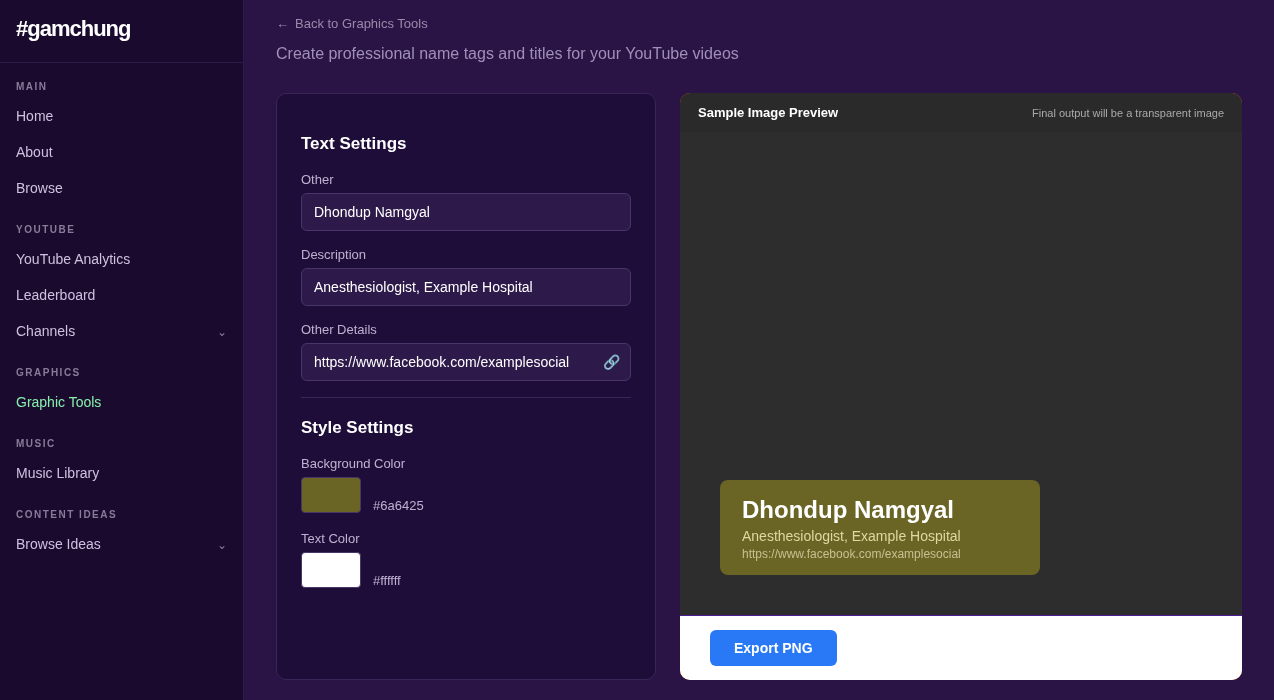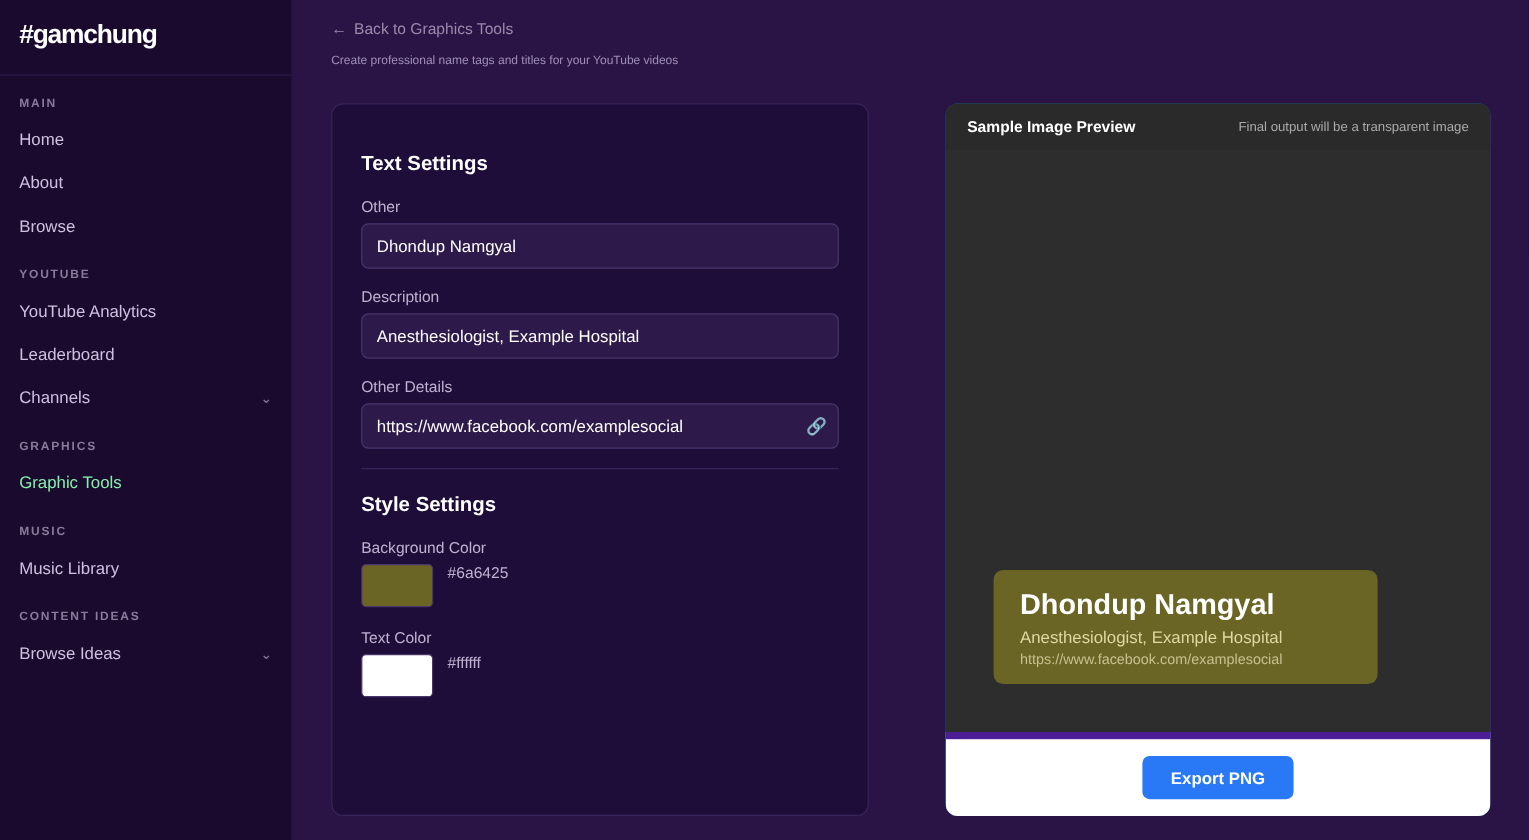--- a/index.html
+++ b/index.html
@@ -90,35 +90,35 @@
     }
 
     .page-title {
       font-size: 32px;
       font-weight: 800;
       color: #ffffff;
       margin-bottom: 6px;
     }
 
     .page-subtitle {
-      font-size: 10px;
+      font-size: 16px;
       color: #a090b8;
     }
 
     #content-area {
       display: flex;
       flex-direction: row;
       gap: 24px;
       padding: 20px 32px 20px 32px;
       flex: 1;
     }
 
     
     #left-panel {
-      width: 448px;
+      width: 380px;
       min-width: 360px;
       background: #1e0d38;
       border-radius: 10px;
       padding: 40px 24px 28px 24px;
       border: 1px solid #3a2558;
     }
 
     .panel-section-title {
       font-size: 17px;
       font-weight: 700;
@@ -163,47 +163,46 @@
     }
 
     .divider {
       border: none;
       border-top: 1px solid #3a2558;
       margin: 8px 0 20px 0;
     }
 
     .color-row {
       display: flex;
-      align-items: flex-start;
+      align-items: flex-end;
       gap: 12px;
       margin-bottom: 18px;
     }
 
     .color-swatch {
       width: 60px;
       height: 36px;
       border-radius: 4px;
       border: 1px solid #4a3568;
       cursor: pointer;
     }
 
     .color-hex {
       font-size: 13px;
       color: #c0b0d0;
     }
 
     
     #right-panel {
       flex: 1;
-      background: #0369a1;
+      background: #f97316;
       border-radius: 10px;
       overflow: hidden;
       display: flex;
       flex-direction: column;
-      margin-left: 40px;
     }
 
     #preview-header {
       display: flex;
       align-items: center;
       justify-content: space-between;
       background: #2a2a2a;
       padding: 12px 18px;
     }
 
@@ -248,24 +247,24 @@
       margin-bottom: 3px;
     }
 
     .lt-details {
       font-size: 12px;
       color: #c8c090;
     }
 
     #preview-footer {
       background: #ffffff;
-      padding: 14px 18px;
-      display: flex;
-      justify-content: center;
-      border-top: 6px solid #4c1d95;
+      padding: 14px 30px;
+      display: flex;
+      justify-content: flex-start;
+      border-top: 1px solid #4c1d95;
     }
 
     .export-btn {
       background: #2979f7;
       color: #ffffff;
       border: none;
       border-radius: 6px;
       padding: 10px 24px;
       font-size: 14px;
       font-weight: 600;

